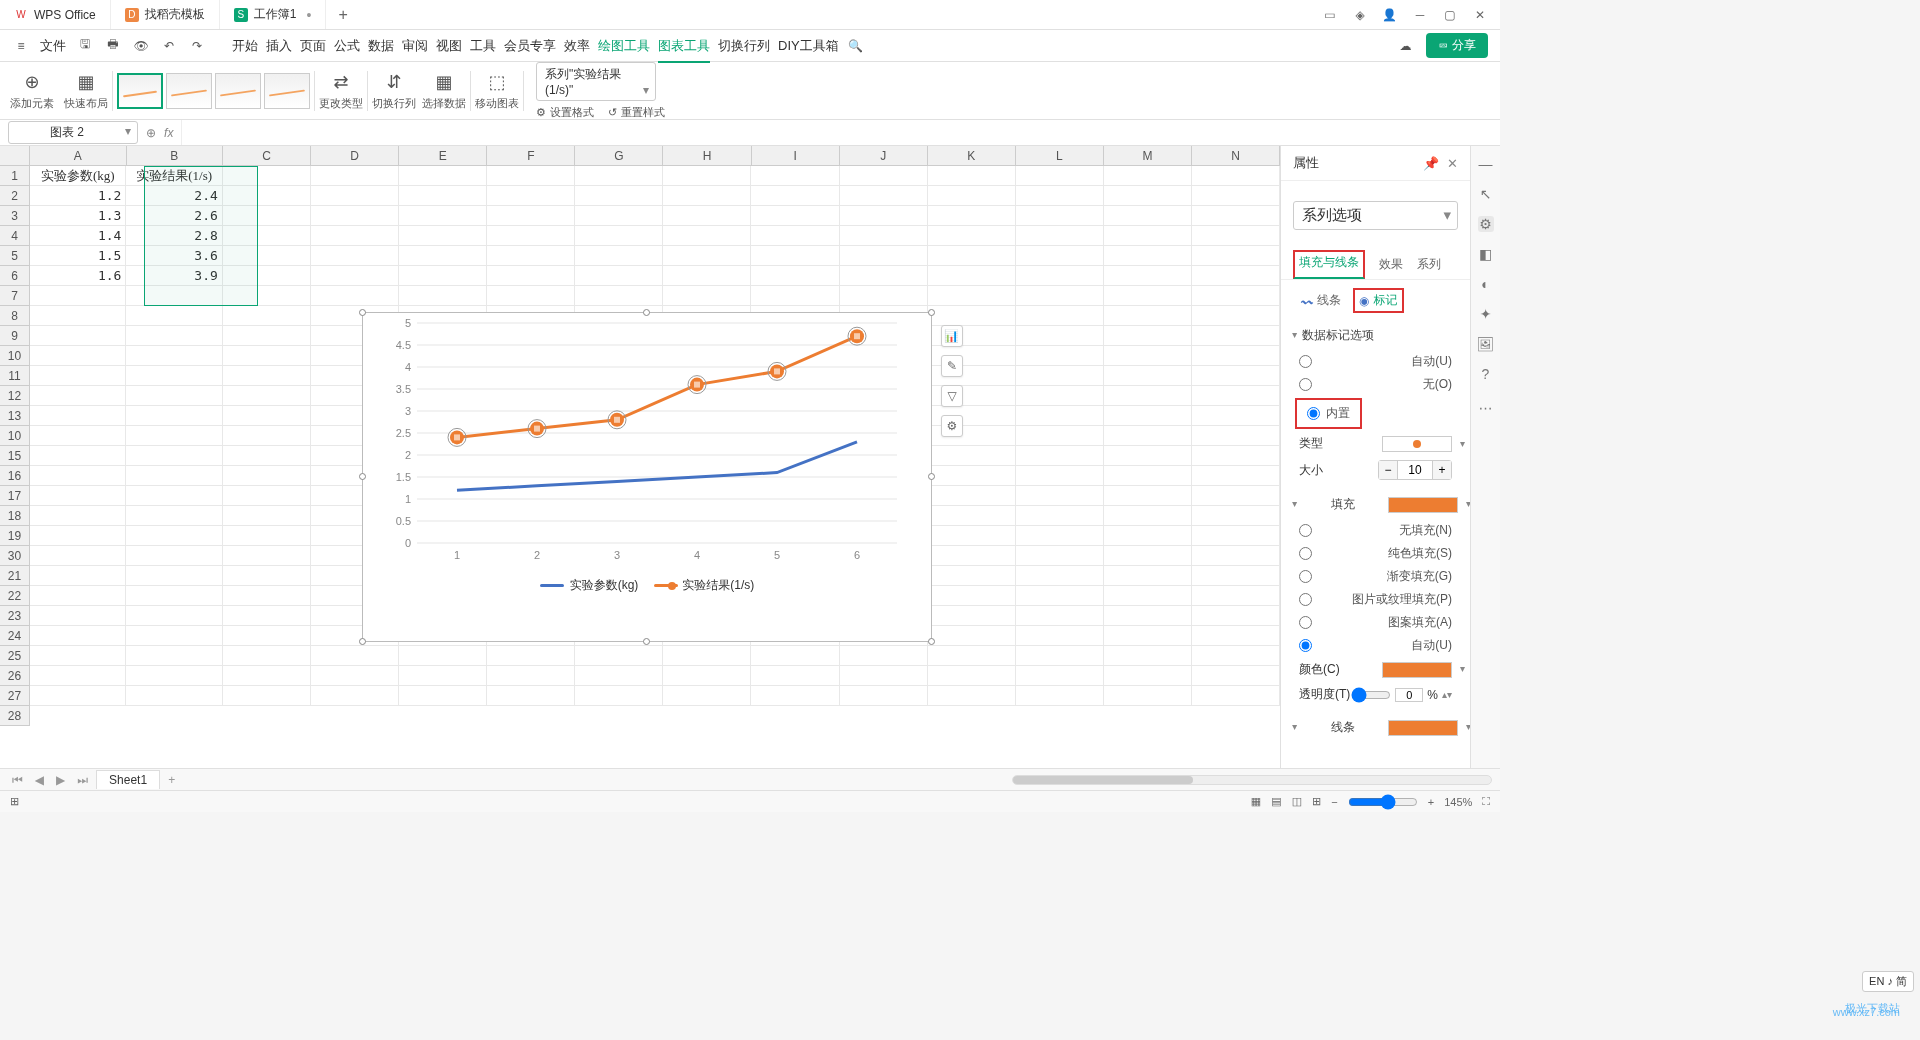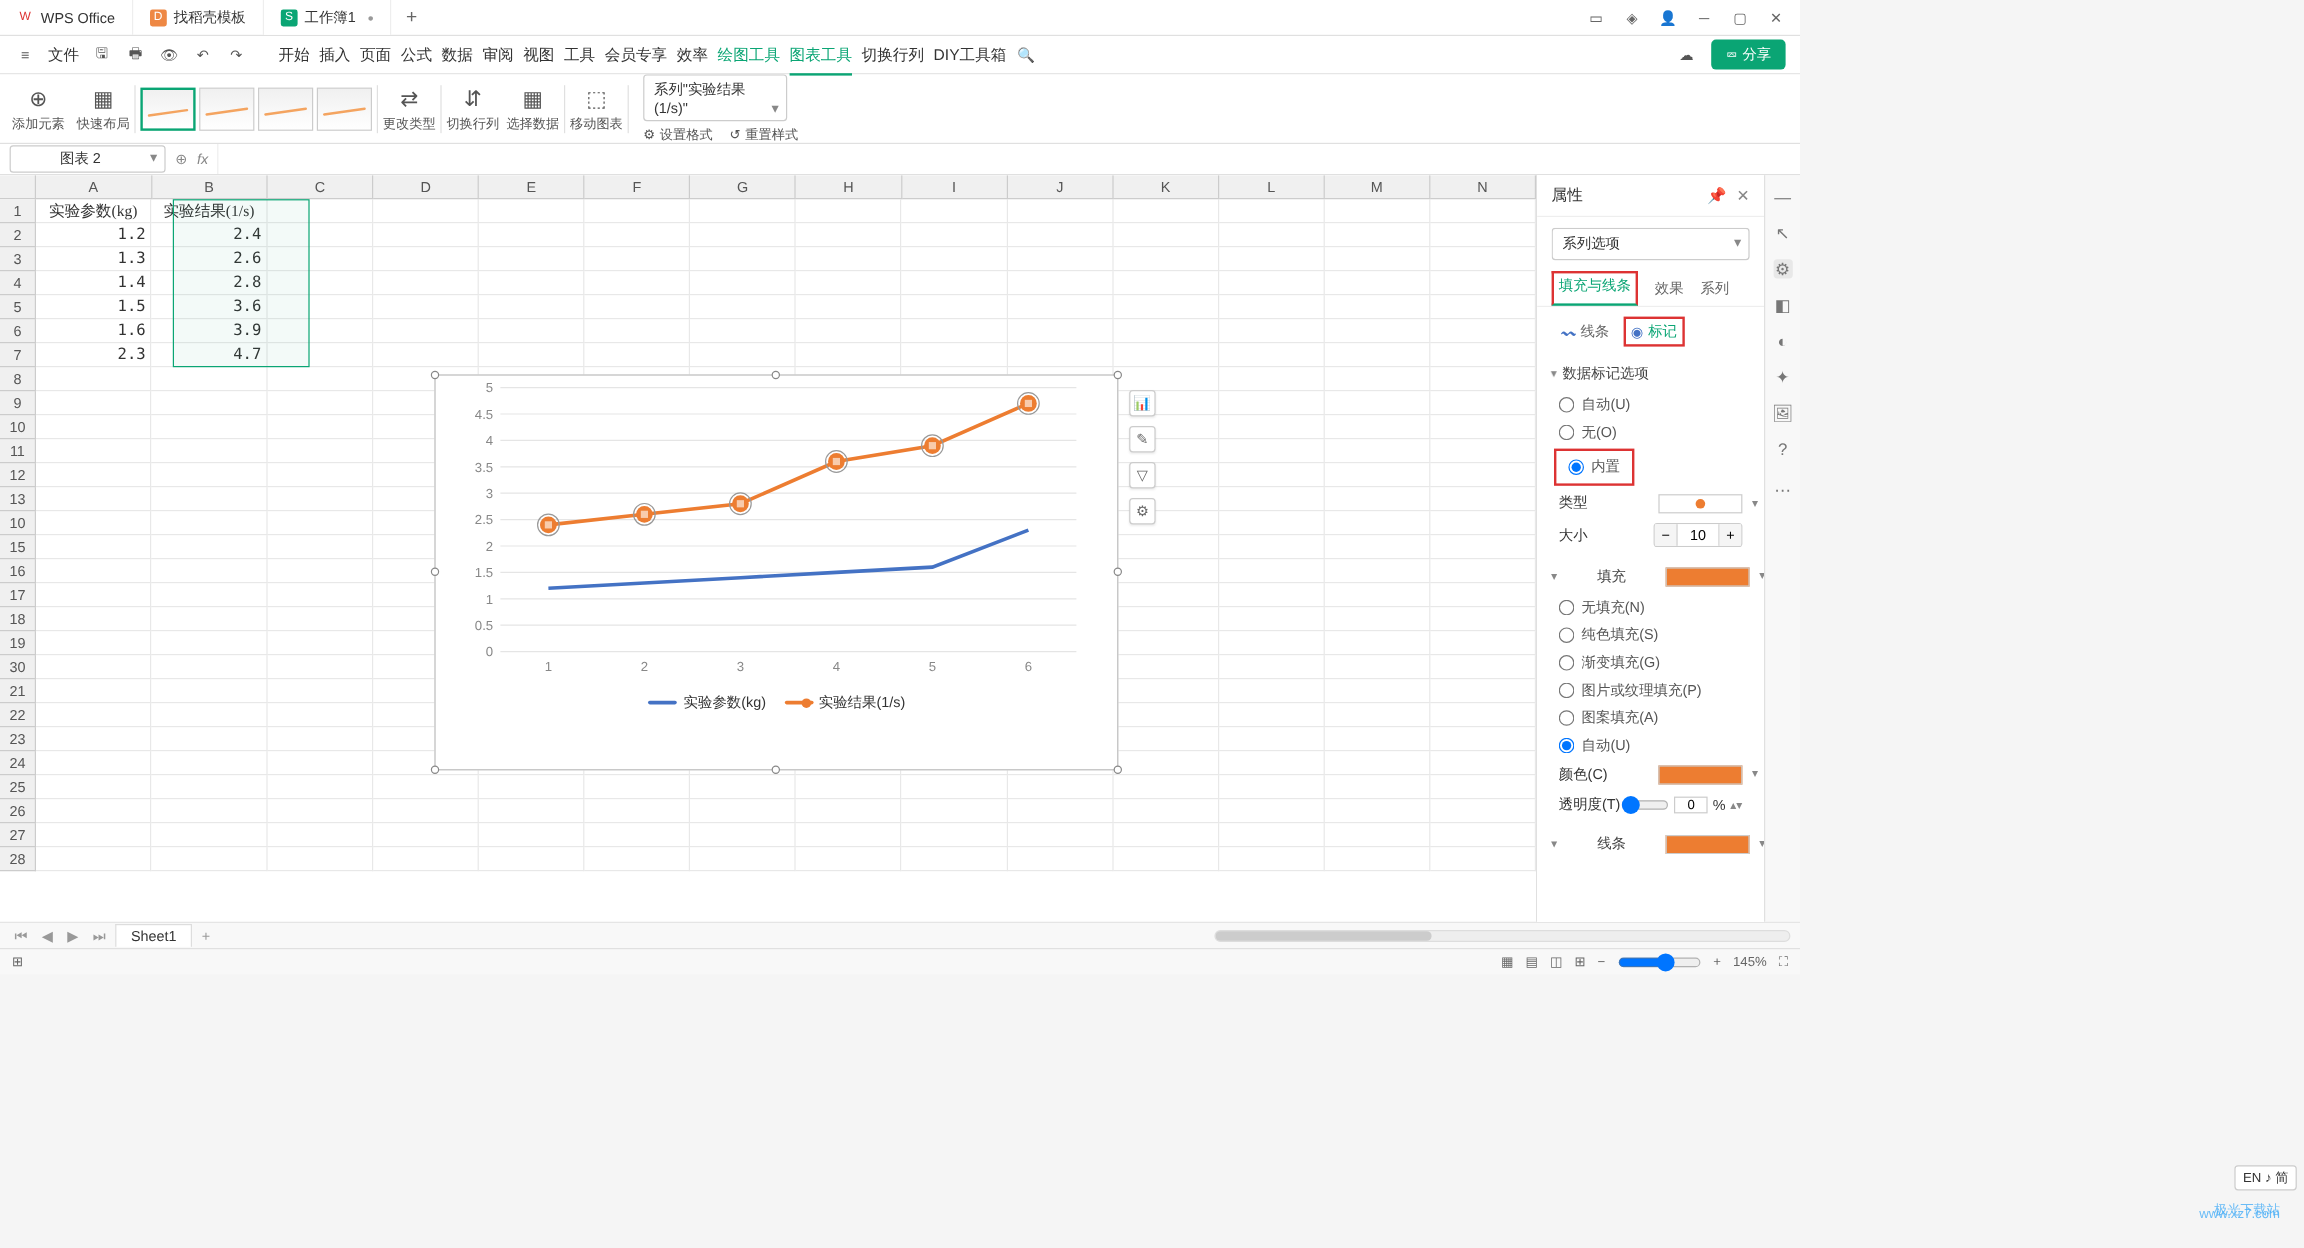--- a/index.html
+++ b/index.html
@@ -74,33 +74,33 @@
 .chart-svg { display: block; margin: 0 auto; }
 .chart-legend { display: flex; justify-content: center; gap: 16px; font-size: 12px; margin-top: 4px; }
 .leg-item { display: flex; align-items: center; gap: 6px; }
 .leg-line { width: 24px; height: 3px; border-radius: 2px; }
 .leg-dot { width: 8px; height: 8px; border-radius: 50%; margin-left: -16px; }
 .chart-side { position: absolute; right: -32px; top: 12px; display: flex; flex-direction: column; gap: 8px; }
 .chart-side-btn { width: 22px; height: 22px; background: #fff; border: 1px solid #ccc; border-radius: 3px; display: flex; align-items: center; justify-content: center; font-size: 12px; color: #666; box-shadow: 0 1px 2px rgba(0,0,0,0.08); }
 
 
 .props-header { padding: 8px 12px; font-size: 13px; border-bottom: 1px solid #eee; display: flex; align-items: center; justify-content: space-between; }
-.props-dropdown { border: 1px solid #ccc; padding: 4px 18px 4px 8px; margin: 9px 12px; font-size: 12px; position: relative; border-radius: 3px; display: block; }
+.props-dropdown { border: 1px solid #ccc; padding: 4px 18px 4px 8px; margin: 20px 12px; font-size: 15px; position: relative; border-radius: 3px; display: block; }
 .props-dropdown::after { content: "▾"; position: absolute; right: 6px; color: #888; }
 .props-tabs { display: flex; gap: 14px; padding: 0 12px; border-bottom: 1px solid #eee; font-size: 12px; }
 .props-tab { padding: 6px 0; color: #666; }
 .props-tab.active { color: #0aa574; border-bottom: 2px solid #0aa574; }
 .sub-tabs { display: flex; gap: 12px; padding: 8px 20px; font-size: 12px; align-items: center; }
 .sub-tab { color: #666; display: flex; align-items: center; gap: 4px; }
 .sub-tab.active { color: #0aa574; }
 .redbox { border: 2px solid #d33; padding: 2px 4px; }
 .section { padding: 6px 12px; }
 .section-title { font-size: 12px; color: #444; margin-bottom: 6px; display: flex; align-items: center; gap: 4px; }
 .section-title::before { content: "▸"; color: #888; transform: rotate(90deg); display: inline-block; font-size: 10px; }
-.radio-row { display: flex; align-items: center; gap: 6px; padding: 3px 6px; font-size: 12px; color: #555; }
+.radio-row { display: flex; align-items: center; gap: 6px; padding: 3px 6px; font-size: 12px; color: #555; justify-content: space-between; }
 .radio-row input { margin: 0; }
 .prop-row { display: flex; align-items: center; justify-content: space-between; padding: 4px 6px; font-size: 12px; }
 .color-swatch { width: 70px; height: 16px; background: #ed7d31; border: 1px solid #ccc; position: relative; }
 .color-swatch::after { content: "▾"; position: absolute; right: -14px; color: #888; font-size: 10px; }
 .spinner { display: flex; align-items: center; border: 1px solid #ccc; border-radius: 3px; }
 .spinner button { width: 18px; height: 18px; background: #f5f5f5; border: none; font-size: 12px; }
 .spinner input { width: 36px; text-align: center; border: none; font-size: 12px; border-left: 1px solid #ccc; border-right: 1px solid #ccc; height: 18px; }
 .slider { width: 40px; }
 
 
@@ -365,36 +365,20 @@
           <div class="cell"></div>
           <div class="cell"></div>
           <div class="cell"></div>
           <div class="cell"></div>
           <div class="cell"></div>
           <div class="cell"></div>
         </div>
         <div class="cell-row">
           <div class="cell ca num">1.6</div>
           <div class="cell cb num">3.9</div>
-          <div class="cell"></div>
-          <div class="cell"></div>
-          <div class="cell"></div>
-          <div class="cell"></div>
-          <div class="cell"></div>
-          <div class="cell"></div>
-          <div class="cell"></div>
-          <div class="cell"></div>
-          <div class="cell"></div>
-          <div class="cell"></div>
-          <div class="cell"></div>
-          <div class="cell"></div>
-        </div>
-        <div class="cell-row">
-          <div class="cell ca num">2.3</div>
-          <div class="cell cb num">4.7</div>
           <div class="cell"></div>
           <div class="cell"></div>
           <div class="cell"></div>
           <div class="cell"></div>
           <div class="cell"></div>
           <div class="cell"></div>
           <div class="cell"></div>
           <div class="cell"></div>
           <div class="cell"></div>
           <div class="cell"></div>

